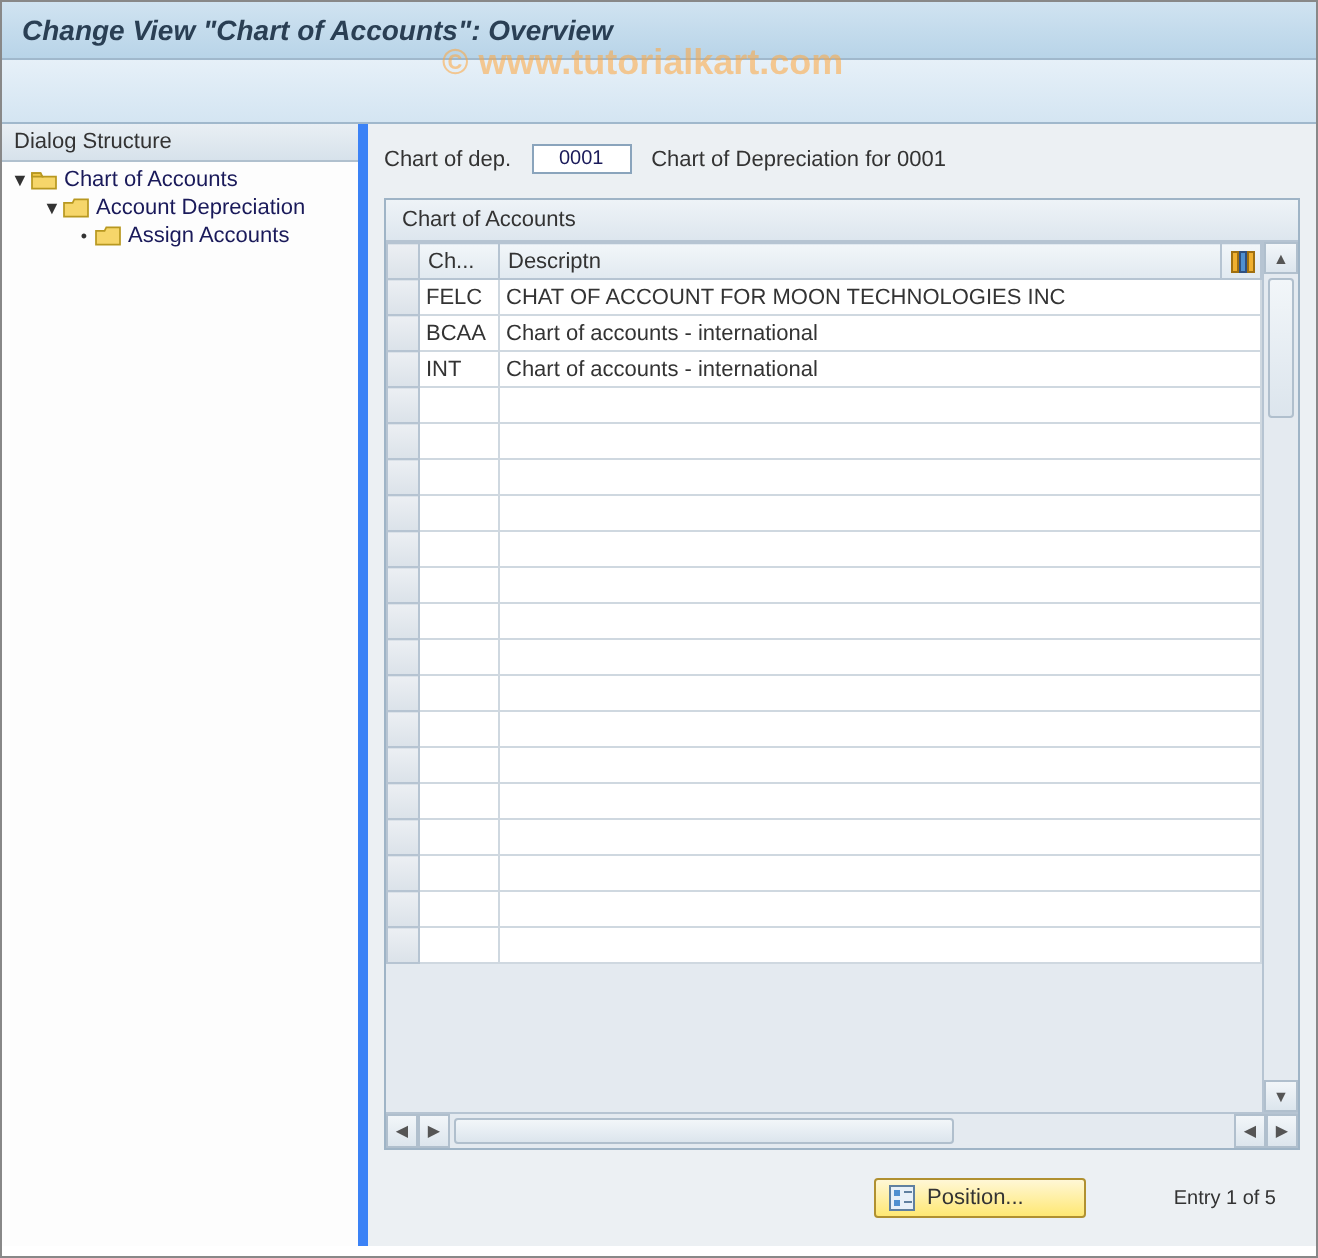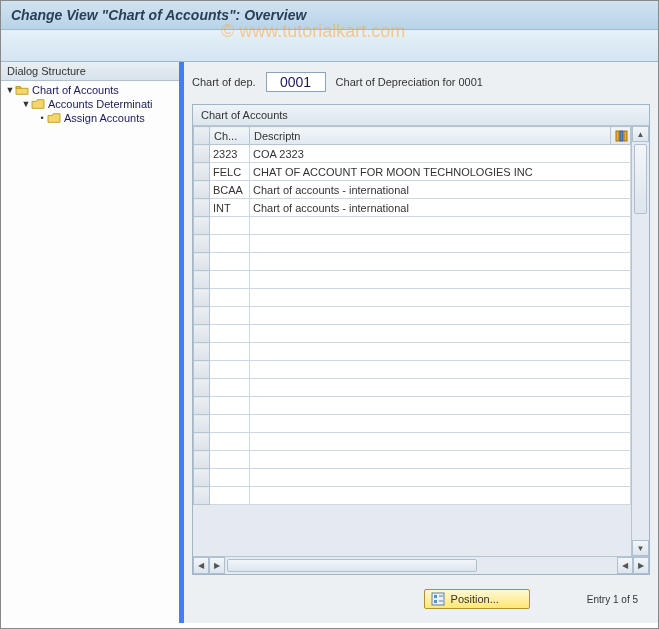--- a/index.html
+++ b/index.html
@@ -29,21 +29,21 @@
       height: 32px;
       border-bottom: 1px solid #a0b8cc;
       position: relative;
     }
     .watermark {
       position: absolute;
       top: 20px;
       left: 220px;
       color: rgba(255,165,60,0.55);
       font-size: 18px;
-      font-weight: normal;
+      font-weight: bold;
       z-index: 100;
       pointer-events: none;
     }
     .main-area {
       display: flex;
       height: calc(100% - 66px);
       background: #ecf0f3;
     }
     .sidebar {
       width: 183px;
@@ -109,25 +109,25 @@
     }
     .field-row {
       display: flex;
       align-items: center;
       gap: 10px;
       margin-bottom: 12px;
       font-size: 11px;
     }
     .field-label { color: #333; }
     .field-input {
-      width: 60px;
+      width: 50px;
       text-align: center;
       border: 1px solid #8aa4bc;
       background: #fff;
-      font-size: 14px;
+      font-size: 10px;
       padding: 1px 2px;
       color: #1a1a5a;
     }
     .field-desc { color: #333; }
     .table-panel {
       border: 1px solid #9fb4c6;
       background: #e4eaf0;
       flex: 1;
       display: flex;
       flex-direction: column;
@@ -221,21 +221,21 @@
     .hscroll-row .thumb {
       position:absolute; top:2px; bottom:2px; left:2px; width:250px;
       background: linear-gradient(#f2f6f9,#dce5ed);
       border: 1px solid #b0bfcd; border-radius:2px;
     }
     .footer {
       display:flex;
       justify-content: flex-end;
       align-items: center;
       padding: 14px 12px 4px 12px;
-      gap: 57px;
+      gap: 44px;
     }
     .position-btn {
       display:flex; align-items:center; gap:6px;
       background: linear-gradient(#fff7d6,#ffe873);
       border: 1px solid #b09030;
       padding: 2px 30px 2px 6px;
       font-size: 11px;
       color: #333;
       cursor:pointer;
       border-radius: 2px;
@@ -270,21 +270,21 @@
         </span>
         <span>Chart of Accounts</span>
       </div>
       <div class="tree-item lvl1">
         <span class="arrow">▼</span>
         <span class="folder-icon">
           <svg viewBox="0 0 16 14" width="14" height="12">
               <path d="M1 4h5l1-2h8v10H1z" fill="#f6d66a" stroke="#b89820"></path>
             </svg>
         </span>
-        <span>Accounts Determinati</span>
+        <span>Account Depreciation</span>
       </div>
       <div class="tree-item lvl2">
         <span class="bullet">•</span>
         <span class="folder-icon">
           <svg viewBox="0 0 16 14" width="14" height="12">
               <path d="M1 4h5l1-2h8v10H1z" fill="#f6d66a" stroke="#b89820"></path>
             </svg>
         </span>
         <span>Assign Accounts</span>
       </div>
@@ -315,25 +315,20 @@
                         <rect x="5" y="1" width="3" height="10" fill="#5090d0" stroke="#305080"></rect>
                         <rect x="9" y="1" width="3" height="10" fill="#f0b030" stroke="#a07010"></rect>
                       </svg>
                   </span>
                 </th>
               </tr>
             </thead>
             <tbody id="tbody">
                 <tr>
                   <td class="rowhead"></td>
-                  <td>2323</td>
-                  <td colspan="2">COA 2323</td>
-                </tr>
-                <tr>
-                  <td class="rowhead"></td>
                   <td>FELC</td>
                   <td colspan="2">CHAT OF ACCOUNT FOR MOON TECHNOLOGIES INC</td>
                 </tr>
                 <tr>
                   <td class="rowhead"></td>
                   <td>BCAA</td>
                   <td colspan="2">Chart of accounts - international</td>
                 </tr>
                 <tr>
                   <td class="rowhead"></td>

